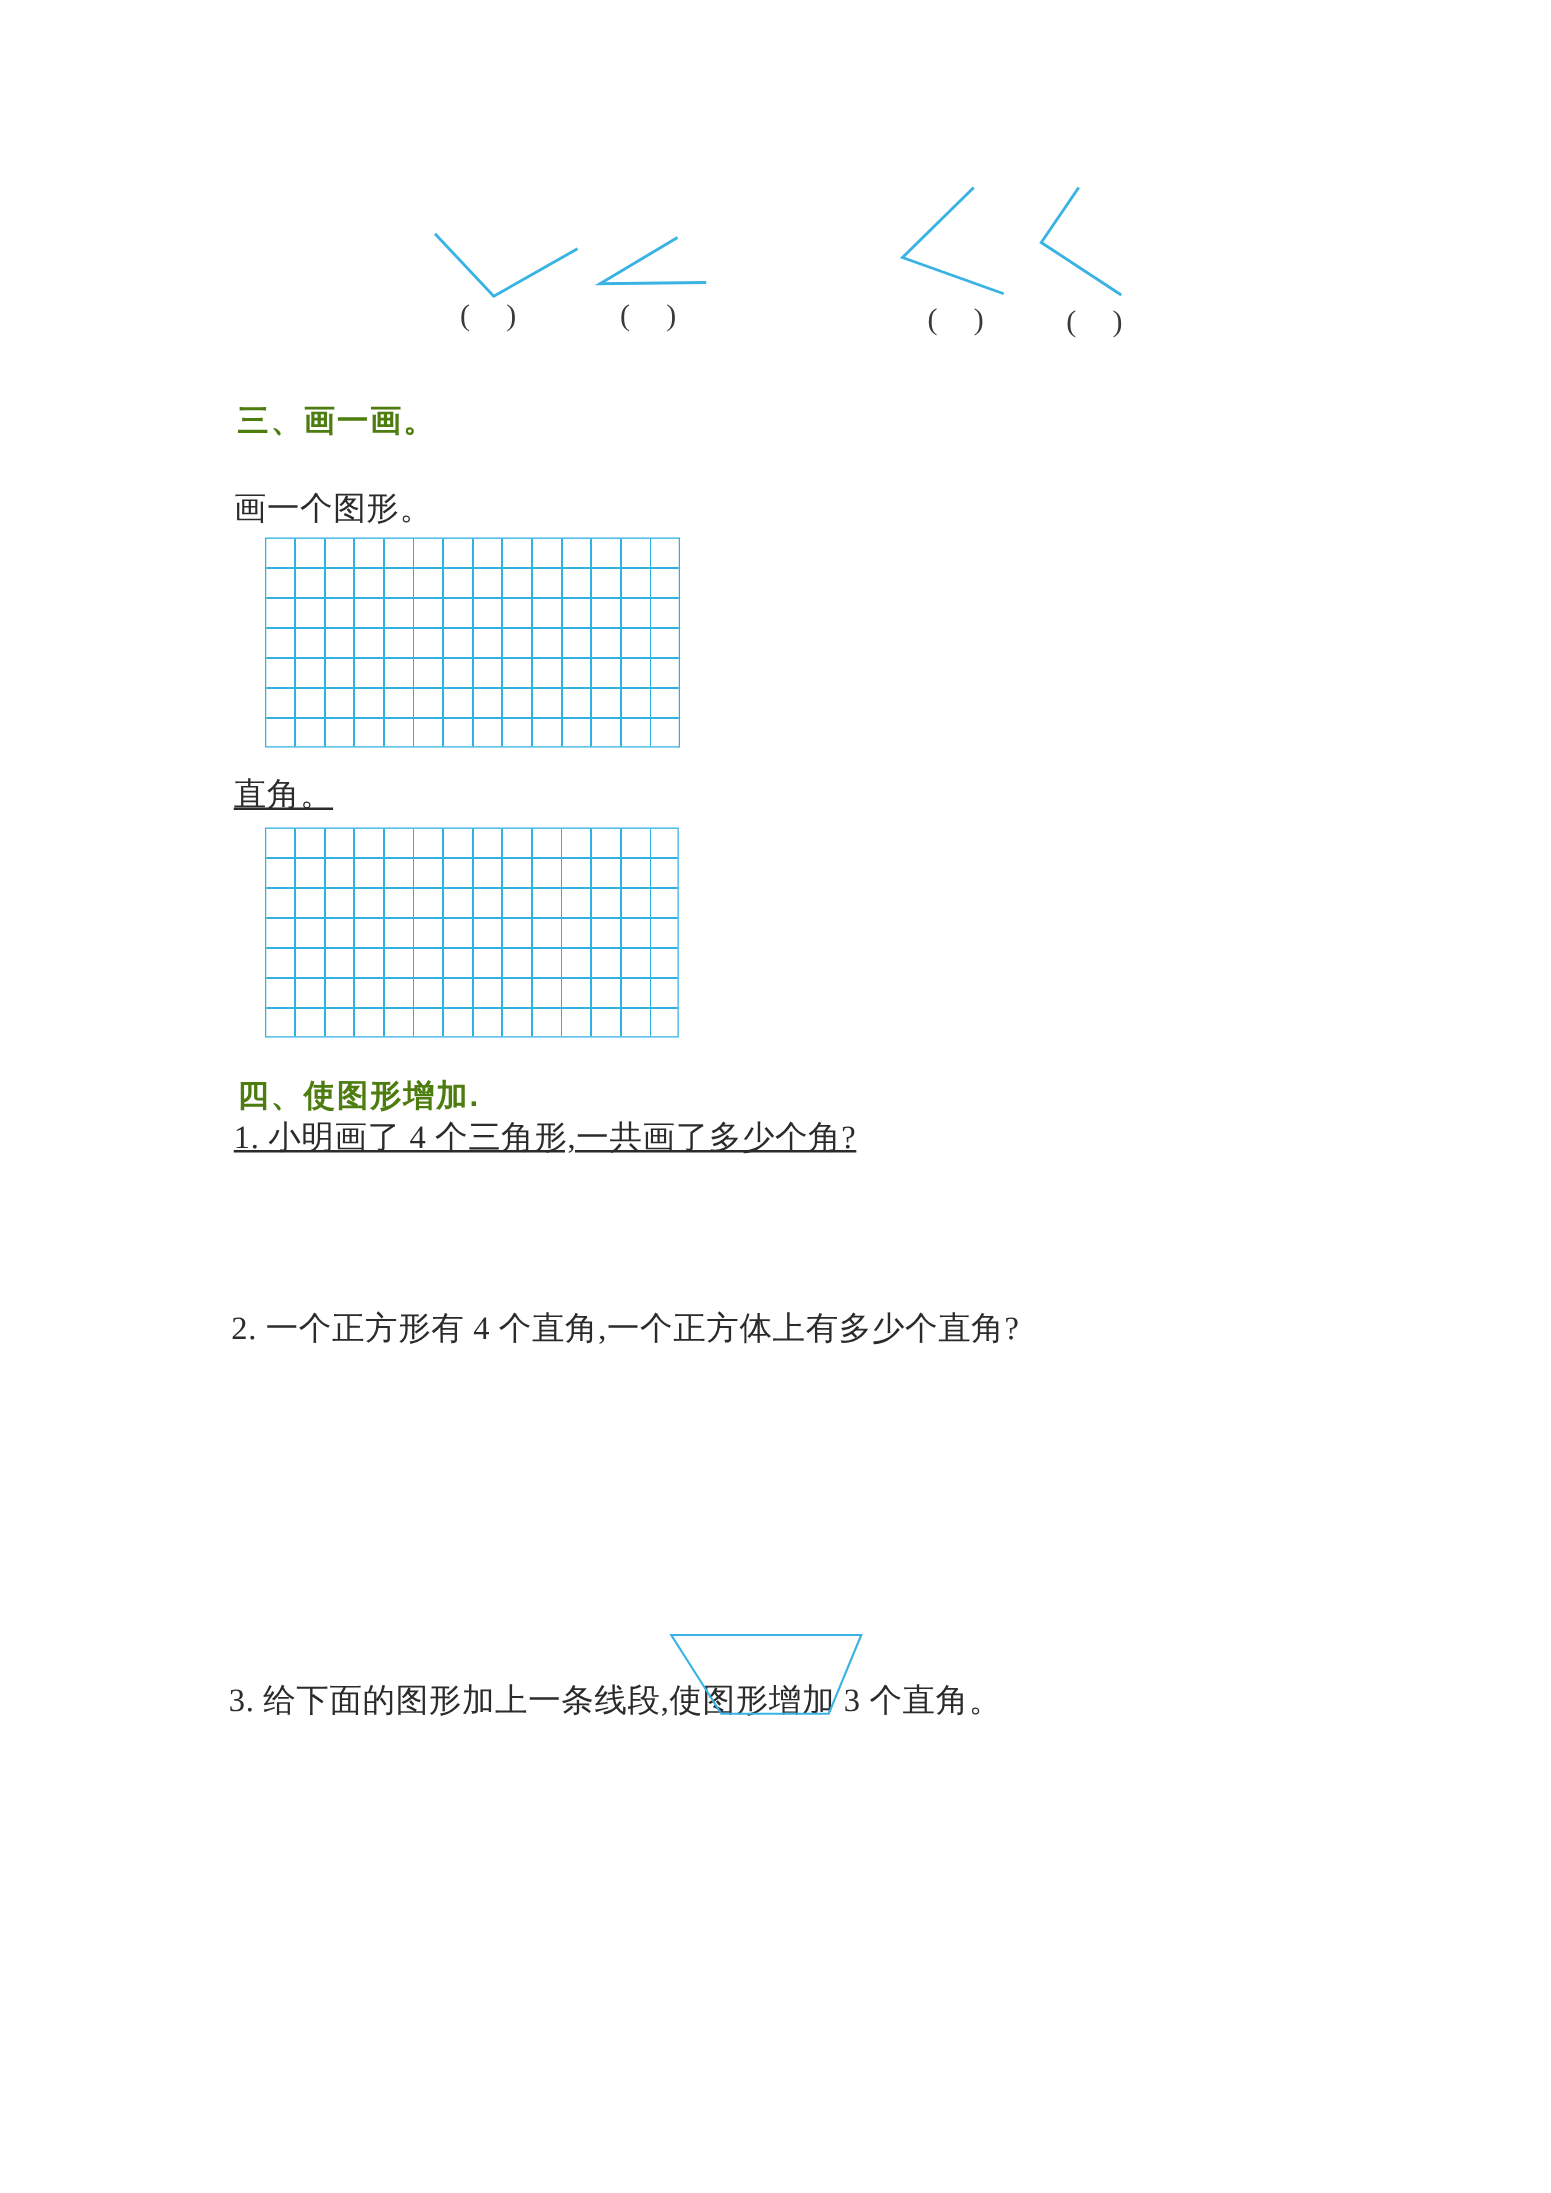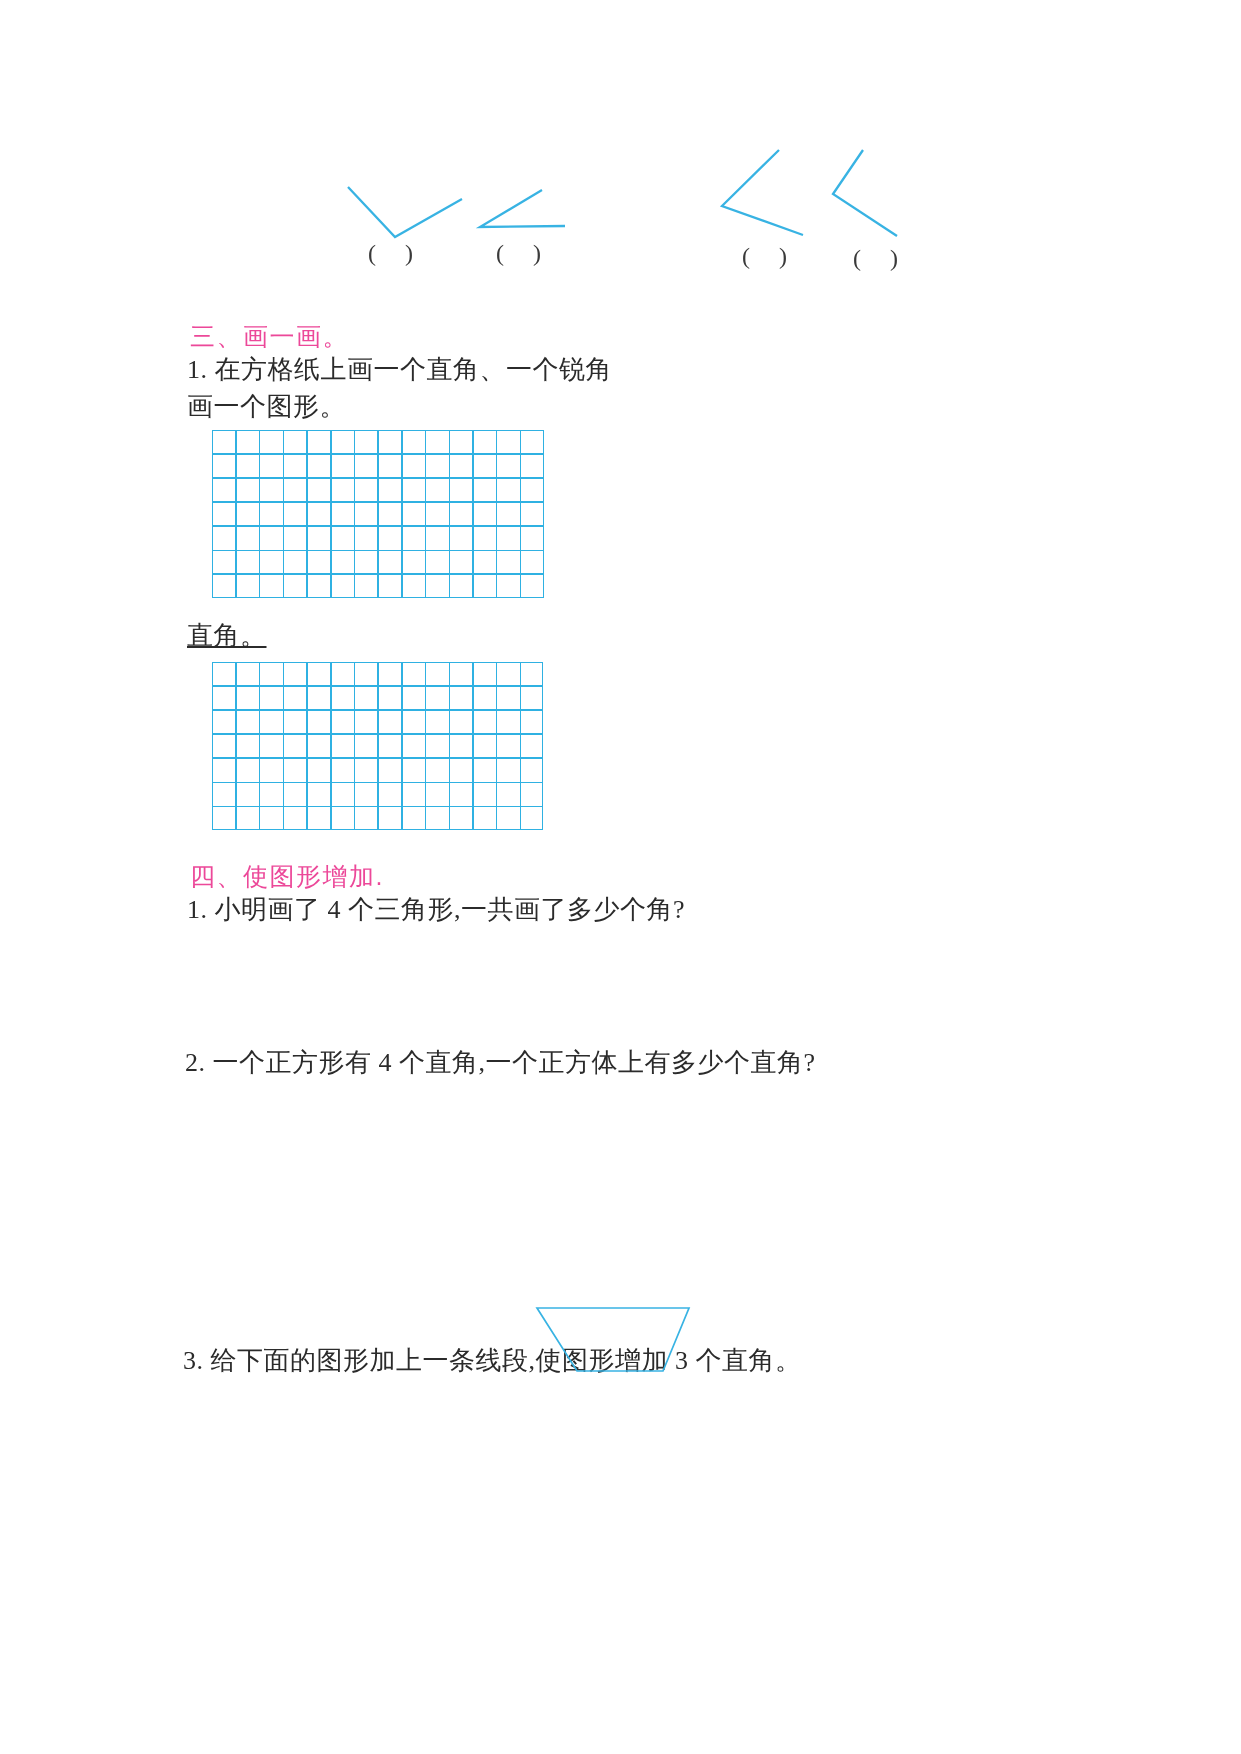--- a/index.html
+++ b/index.html
@@ -16,24 +16,24 @@
   .abs { position: absolute; }
   .body-text {
     font-size: 26px;
     line-height: 1.15;
     letter-spacing: 0.5px;
     white-space: pre;
     color: #2b2b2b;
   }
   .heading {
     font-family: "Liberation Sans", "DejaVu Sans", sans-serif;
-    font-weight: normal;
+    font-weight: bold;
     font-size: 25px;
     letter-spacing: 1.5px;
-    color: #ec4899;
+    color: #4d7c0f;
     white-space: pre;
   }
   .blank {
     font-size: 24px;
     white-space: pre;
     color: #3a3a3a;
     letter-spacing: 1px;
   }
   .grid {
     border: 1.6px solid #2fb1e2;
@@ -60,32 +60,31 @@
     <path d="M 533 10 L 503 54 L 567 96" stroke-width="2.3"></path>
   </svg>
 
   <span class="abs blank" style="left:368px; top:240px;">(    )</span>
   <span class="abs blank" style="left:496px; top:240px;">(    )</span>
   <span class="abs blank" style="left:742px; top:243px;">(    )</span>
   <span class="abs blank" style="left:853px; top:245px;">(    )</span>
 
   <div class="abs heading" style="left:190px; top:320px;">三、画一画。</div>
 
-  <div class="abs body-text" style="left:187px; top:355px;">1. 在方格纸上画一个直角、一个锐角</div>
   <div class="abs body-text" style="left:187px; top:392px;">画一个图形。</div>
 
   <div class="abs grid" style="left:212px; top:430px; width:332px; height:168px;"></div>
 
   <div class="abs body-text" style="left:187px; top:621px;text-decoration:underline;">直角。</div>
 
   <div class="abs grid" style="left:212px; top:662px; width:331px; height:168px;"></div>
 
   <div class="abs heading" style="left:190px; top:860px;">四、使图形增加.</div>
 
-  <div class="abs body-text" style="left:187px; top:895px;">1. 小明画了 4 个三角形,一共画了多少个角?</div>
+  <div class="abs body-text" style="left:187px; top:895px;text-decoration:underline;">1. 小明画了 4 个三角形,一共画了多少个角?</div>
 
   <div class="abs body-text" style="left:185px; top:1048px;text-align:center;">2. 一个正方形有 4 个直角,一个正方体上有多少个直角?</div>
 
   <div class="abs body-text" style="left:183px; top:1346px;">3. 给下面的图形加上一条线段,使图形增加 3 个直角。</div>
 
   <svg class="figure abs" style="left:530px; top:1300px;" width="170" height="80" viewBox="0 0 170 80">
     <path d="M 7 8 L 159 8 L 133 71 L 47 71 Z" stroke-width="1.7"></path>
   </svg>
 
 </div>

